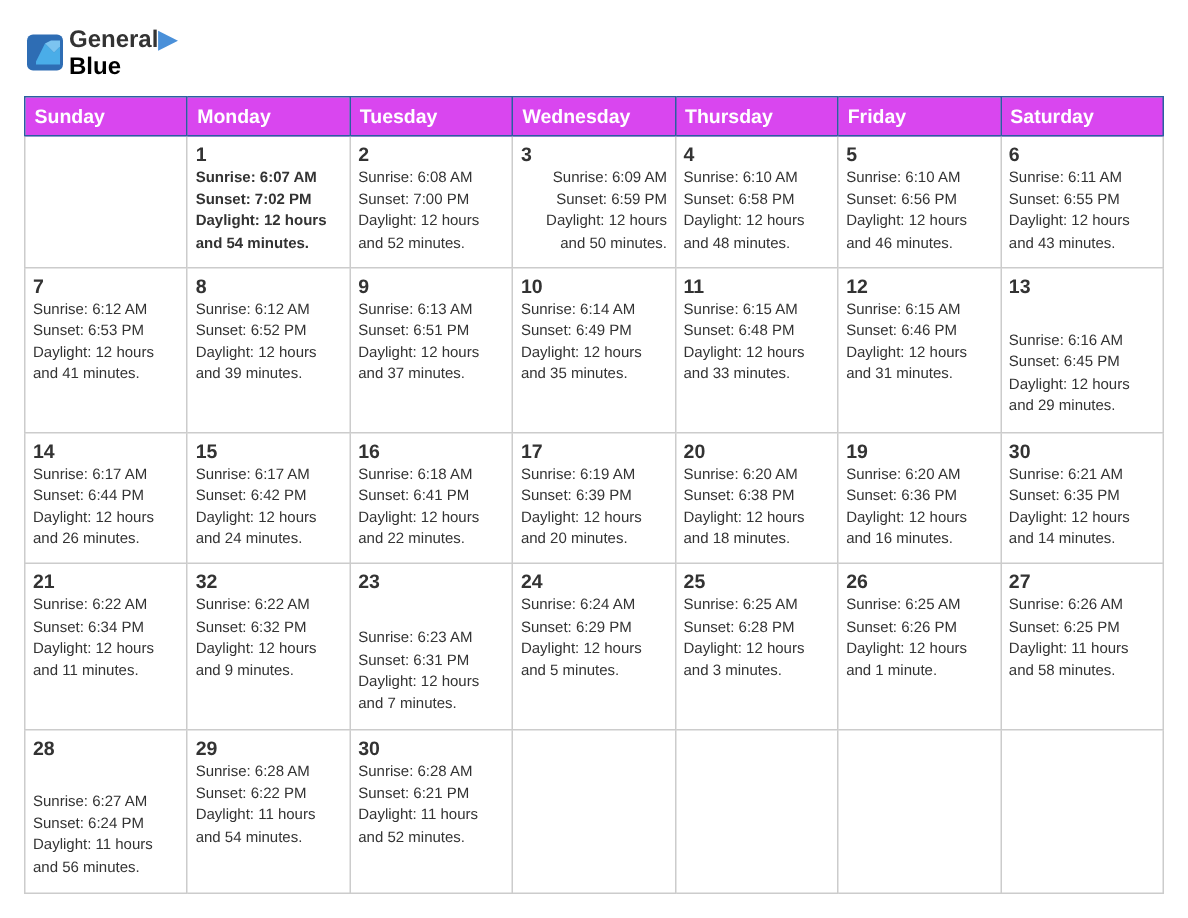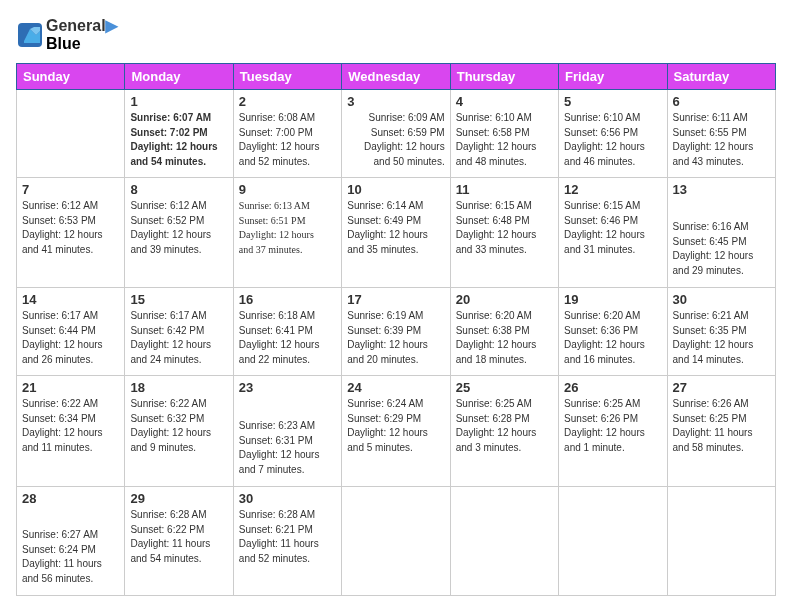--- a/index.html
+++ b/index.html
@@ -176,21 +176,21 @@
           </td>
           <td>
             <span class="day-num">8</span>
             <div class="cell-info" style="white-space: pre-line;">Sunrise: 6:12 AM
 Sunset: 6:52 PM
 Daylight: 12 hours
 and 39 minutes.</div>
           </td>
           <td>
             <span class="day-num">9</span>
-            <div class="cell-info" style="white-space: pre-line; font-family: Liberation Serif, serif;">Sunrise: 6:13 AM
+            <div class="cell-info" style="white-space: pre-line;">Sunrise: 6:13 AM
 Sunset: 6:51 PM
 Daylight: 12 hours
 and 37 minutes.</div>
           </td>
           <td>
             <span class="day-num">10</span>
             <div class="cell-info" style="white-space: pre-line;">Sunrise: 6:14 AM
 Sunset: 6:49 PM
 Daylight: 12 hours
 and 35 minutes.</div>
@@ -270,21 +270,21 @@
         </tr>
         <tr class="week-row">
           <td>
             <span class="day-num">21</span>
             <div class="cell-info" style="white-space: pre-line;">Sunrise: 6:22 AM
 Sunset: 6:34 PM
 Daylight: 12 hours
 and 11 minutes.</div>
           </td>
           <td>
-            <span class="day-num">18</span>
+            <span class="day-num">32</span>
             <div class="cell-info" style="white-space: pre-line;">Sunrise: 6:22 AM
 Sunset: 6:32 PM
 Daylight: 12 hours
 and 9 minutes.</div>
           </td>
           <td>
             <span class="day-num">23</span>
             <div class="cell-info" style="white-space: pre-line; margin-top: 24px;">Sunrise: 6:23 AM
 Sunset: 6:31 PM
 Daylight: 12 hours

